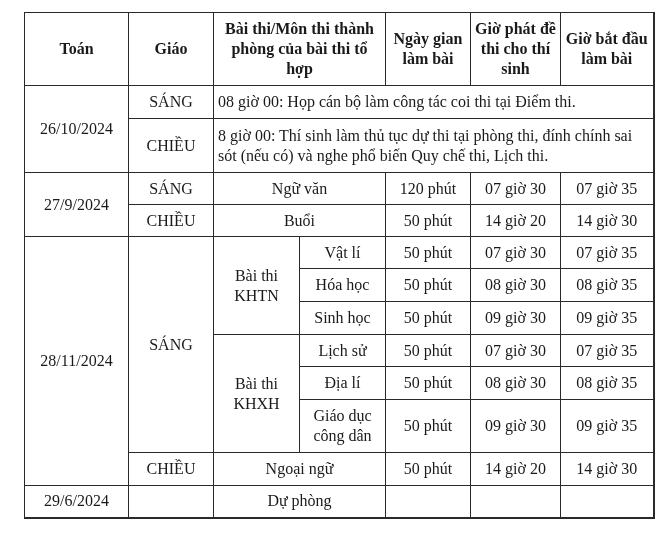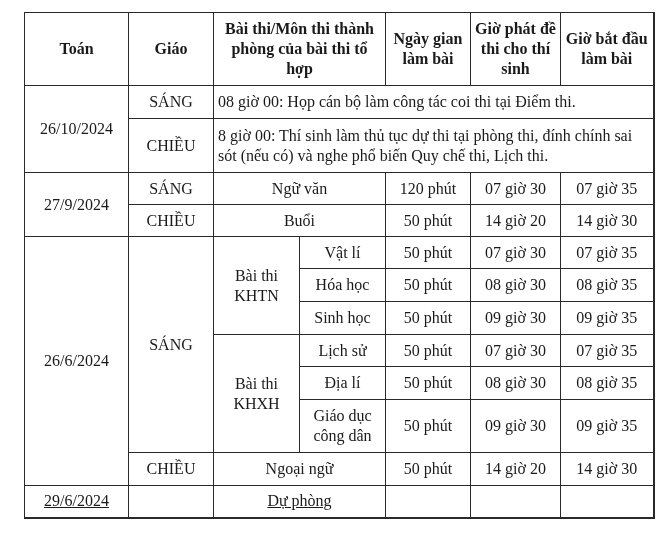--- a/index.html
+++ b/index.html
@@ -38,21 +38,21 @@
       line-height: 20px;
     }
     .bold { font-weight: bold; }
     .left { text-align: left !important; }
     tr.h-head { height: 73px; }
     tr.h-33 { height: 33px; }
     tr.h-54 { height: 54px; }
     tr.h-32 { height: 32px; }
     tr.h-53 { height: 53px; margin-left: 48px; }
     .outer-right { border-right: 2px solid #2a2a2a !important; }
-    .outer-bottom { border-bottom: 2px solid #2a2a2a !important; text-decoration: underline; }
+    .outer-bottom { border-bottom: 2px solid #2a2a2a !important; }
   </style>
 </head>
 <body>
 
 <table class="schedule">
   <colgroup>
     <col style="width:104px">
     <col style="width:85px">
     <col style="width:86px">
     <col style="width:86px">
@@ -91,21 +91,21 @@
   </tr>
   <tr class="h-32">
     <td>CHIỀU</td>
     <td colspan="2">Buổi</td>
     <td>50 phút</td>
     <td class="bold">14 giờ 20</td>
     <td class="bold outer-right">14 giờ 30</td>
   </tr>
 
   <tr class="h-32">
-    <td rowspan="7">26/6/2024</td>
+    <td rowspan="7">28/11/2024</td>
     <td rowspan="6">SÁNG</td>
     <td rowspan="3">Bài thi KHTN</td>
     <td>Vật lí</td>
     <td>50 phút</td>
     <td class="bold">07 giờ 30</td>
     <td class="bold outer-right">07 giờ 35</td>
   </tr>
   <tr class="h-33">
     <td>Hóa học</td>
     <td>50 phút</td>

